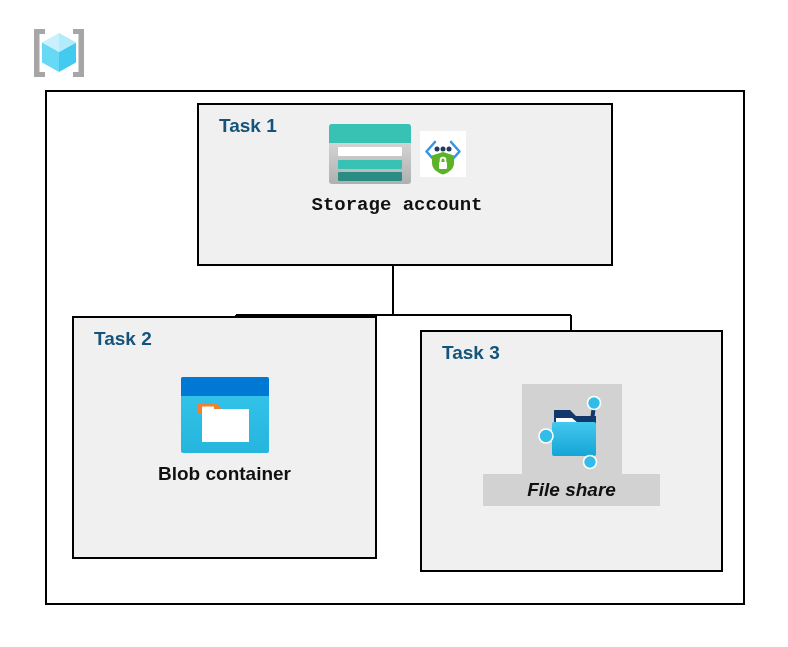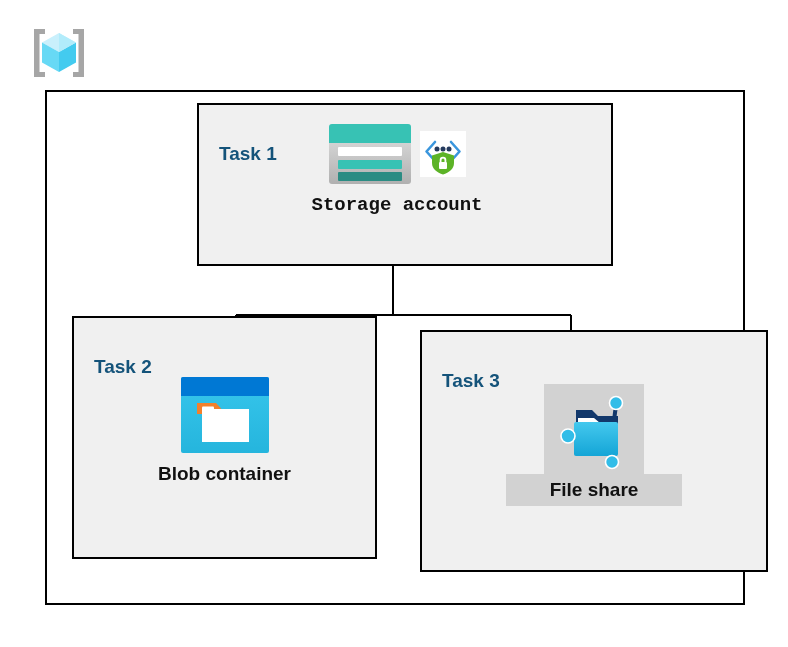--- a/index.html
+++ b/index.html
@@ -47,43 +47,42 @@
 
   
   .task-box {
     position: absolute;
     background: #f0f0f0;
     border: 2px solid #000000;
     box-sizing: border-box;
   }
   #task-1-box { left: 197px; top: 103px; width: 416px; height: 163px; }
   #task-2-box { left: 72px;  top: 316px; width: 305px; height: 243px; }
-  #task-3-box { left: 420px; top: 330px; width: 348px; height: 242px; }
+  #task-3-box { left: 420px; top: 330px; width: 303px; height: 242px; }
 
   .task-label {
     position: absolute;
     left: 20px;
     top: 10px;
     font-size: 19px;
     font-weight: bold;
     color: #14537a;
     white-space: nowrap;
-    margin-top: 28px;
   }
 
   
   .node {
     position: absolute;
     display: flex;
     flex-direction: column;
     align-items: center;
   }
   #task-1-node { left: 0; right: 16px; top: 18px; font-family: Liberation Mono, monospace; }
   #task-2-node { left: 0; right: 0; top: 58px; }
-  #task-3-node { left: 0; right: 0; top: 52px; }
+  #task-3-node { left: 0; right: 0; top: 52px; font-style: italic; }
 
   .node-caption {
     font-size: 19px;
     font-weight: bold;
     color: #111111;
     white-space: nowrap;
     margin-top: 7px;
     padding: 2px 6px;
   }
   .node-caption.highlighted {

